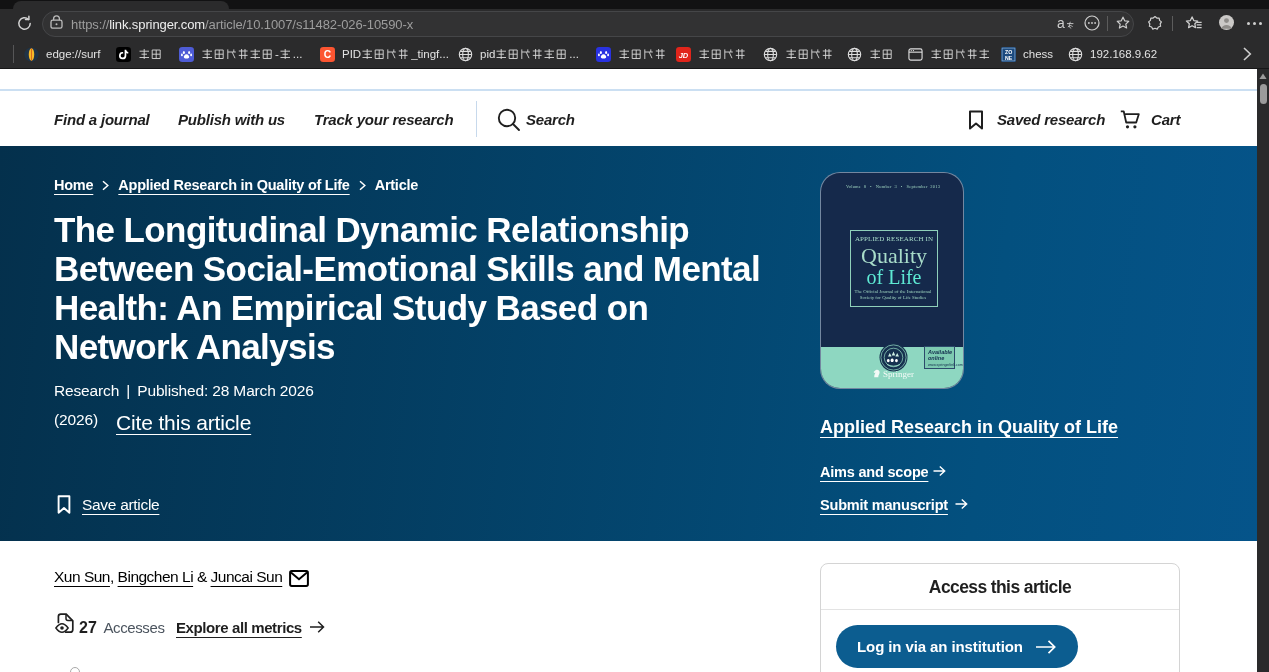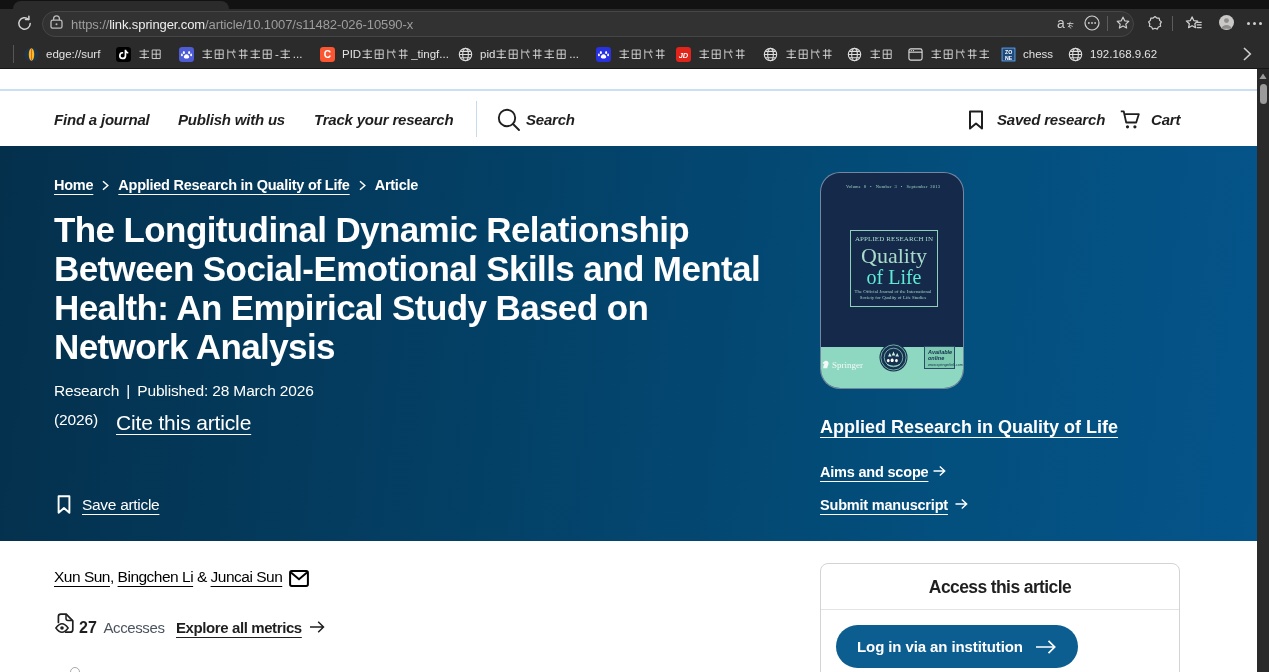--- a/index.html
+++ b/index.html
@@ -138,21 +138,21 @@
     <circle cx="14.5" cy="14.5" r="14" fill="#16314f"></circle>
     <circle cx="14.5" cy="14.5" r="12.6" fill="none" stroke="#9adcc6" stroke-width="0.7"></circle>
     <circle cx="14.5" cy="14.5" r="9.3" fill="none" stroke="#9adcc6" stroke-width="0.7"></circle>
     <path d="M9 13.5 l1.8-3.6 1.8 3.6z M12.7 12.6 l1.8-4 1.8 4z M16.4 13.5 l1.8-3.6 1.8 3.6z" fill="#cdeee2"></path>
     <path d="M9.2 16 a1.4 1.6 0 1 0 0.1 0z M13.1 15.5 a1.6 1.8 0 1 0 0.1 0z M17.4 16 a1.4 1.6 0 1 0 0.1 0z" fill="#ffffff"></path>
     <path d="M8 21 q6.5 3.4 13 0 l0 1 q-6.5 3-13 0z" fill="#9adcc6"></path>
   </svg>
   <div class="abs" style="left:104px;top:174px;width:29px;height:21px;background:#7dcab1;outline:1px solid #2c4a6b"></div>
   <div class="abs" style="left:107px;top:176px;color:#14304f;font-size:5.5px;font-weight:bold;font-style:italic;line-height:6px;font-family:'Liberation Sans',sans-serif">Available<br>online</div>
   <div class="abs" style="left:107px;top:189.5px;color:#14304f;font-size:3.6px;font-family:'Liberation Sans',sans-serif">www.springerlink.com</div>
-  <div class="abs" style="left:0;top:186px;width:144px;color:#f4faf7;font-size:9px"><svg style="display:inline-block;vertical-align:-1px;margin-right:2px" width="9" height="10" viewBox="0 0 9 10">
+  <div class="abs" style="left:0;top:195px;width:144px;text-align:center;color:#f4faf7;font-size:9px"><svg style="display:inline-block;vertical-align:-1px;margin-right:2px" width="9" height="10" viewBox="0 0 9 10">
         <path d="M2.2 9.2 C2.2 6.6 3.2 6 3.4 4.6 L2.3 5 1.6 3.9 3.5 2.2 C6.1 0.9 7.8 2.8 7.6 4.7 7.4 6.2 6.3 6.7 6.3 9.2 Z" fill="#f4faf7"></path>
       </svg>Springer</div>
 </div>
 <div class="wt u" style="left:820px;top:417px;font-size:18px;font-weight:bold">Applied Research in Quality of Life</div>
 <div class="wt u" style="left:820px;top:464px;font-size:14.5px;font-weight:bold;letter-spacing:-0.2px">Aims and scope</div>
 <svg class="abs" style="left:933px;top:465px" width="13" height="12" viewBox="0 0 13 12">
     <path d="M0.5 6h11M6.8 1.4l4.9 4.6-4.9 4.6" fill="none" stroke="#fff" stroke-width="1.4"></path>
   </svg>
 <div class="wt u" style="left:820px;top:497px;font-size:14.5px;font-weight:bold;letter-spacing:-0.2px">Submit manuscript</div>
 <svg class="abs" style="left:955px;top:498px" width="13" height="12" viewBox="0 0 13 12">

